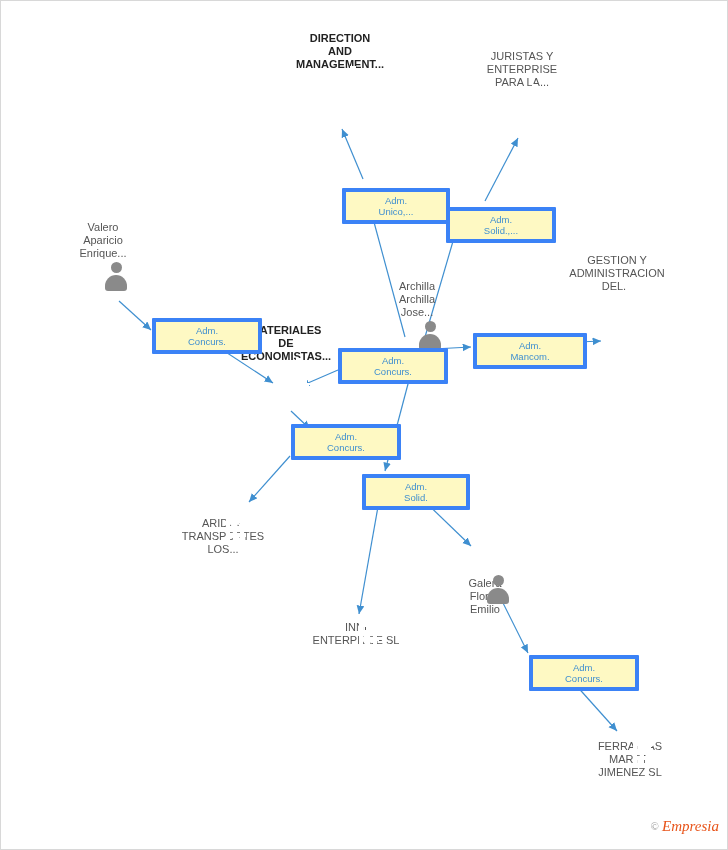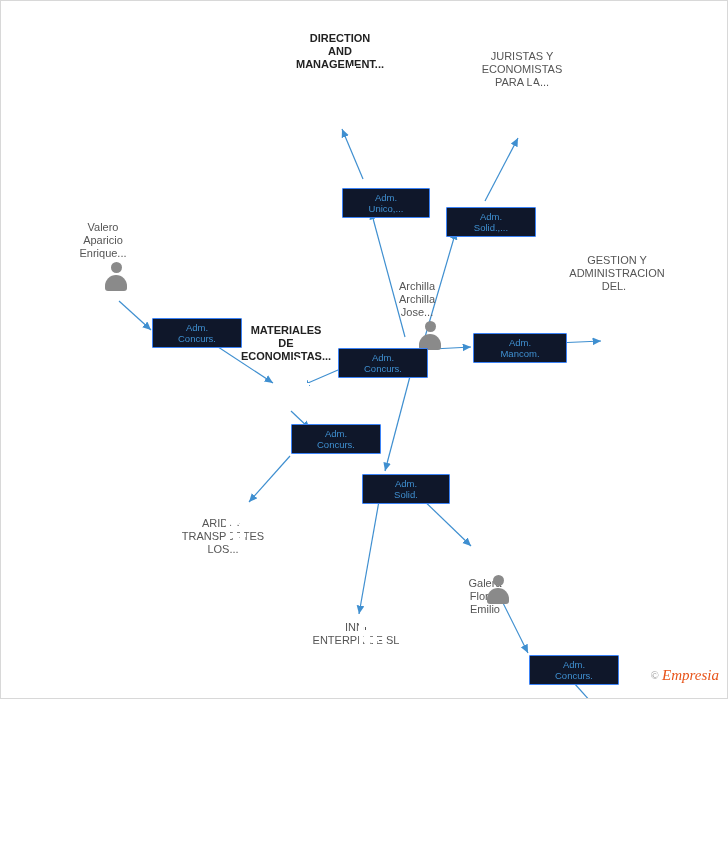--- a/index.html
+++ b/index.html
@@ -6,21 +6,21 @@
     margin: 0;
     padding: 0;
     background: #ffffff;
   }
   body {
     font-family: "Liberation Sans", sans-serif;
   }
   #canvas {
     position: relative;
     width: 728px;
-    height: 699px;
+    height: 850px;
     background: #ffffff;
     overflow: hidden;
     border: 1px solid #d8d8d8;
     box-sizing: border-box;
   }
   #edges {
     position: absolute;
     left: 0;
     top: 0;
     width: 728px;
@@ -108,26 +108,26 @@
     left: 2px;
     top: 13px;
     width: 22px;
     height: 16px;
     border-radius: 11px 11px 3px 3px;
     background: #8a8a8a;
   }
 
   .tag {
     position: absolute;
-    border: 1px solid #3b82f6;
-    background: #0f172a;
+    border: 4px solid #3b82f6;
+    background: #fef9c3;
     color: #3f8fd0;
     font-size: 9.5px;
     line-height: 11px;
-    padding: 3px 16px;
+    padding: 3px 23px;
     text-align: center;
     white-space: pre-line;
     border-radius: 1px;
   }
   .watermark {
     position: absolute;
     right: 8px;
     bottom: 14px;
     font-size: 13px;
     color: #999999;
@@ -186,21 +186,21 @@
 
   <div class="node above highlight" style="left:339px; top:31px;">
     <span class="label">DIRECTION
 AND
 MANAGEMENT...</span>
     <span class="glyph"><span class="bldg"></span></span>
   </div>
 
   <div class="node above" style="left:521px; top:49px;">
     <span class="label">JURISTAS Y
-ECONOMISTAS
+ENTERPRISE
 PARA LA...</span>
     <span class="glyph"><span class="bldg"></span></span>
   </div>
 
   <div class="node above" style="left:102px; top:220px;text-align:center;">
     <span class="label">Valero
 Aparicio
 Enrique...</span>
     <span class="glyph"><span class="person"></span></span>
   </div>

